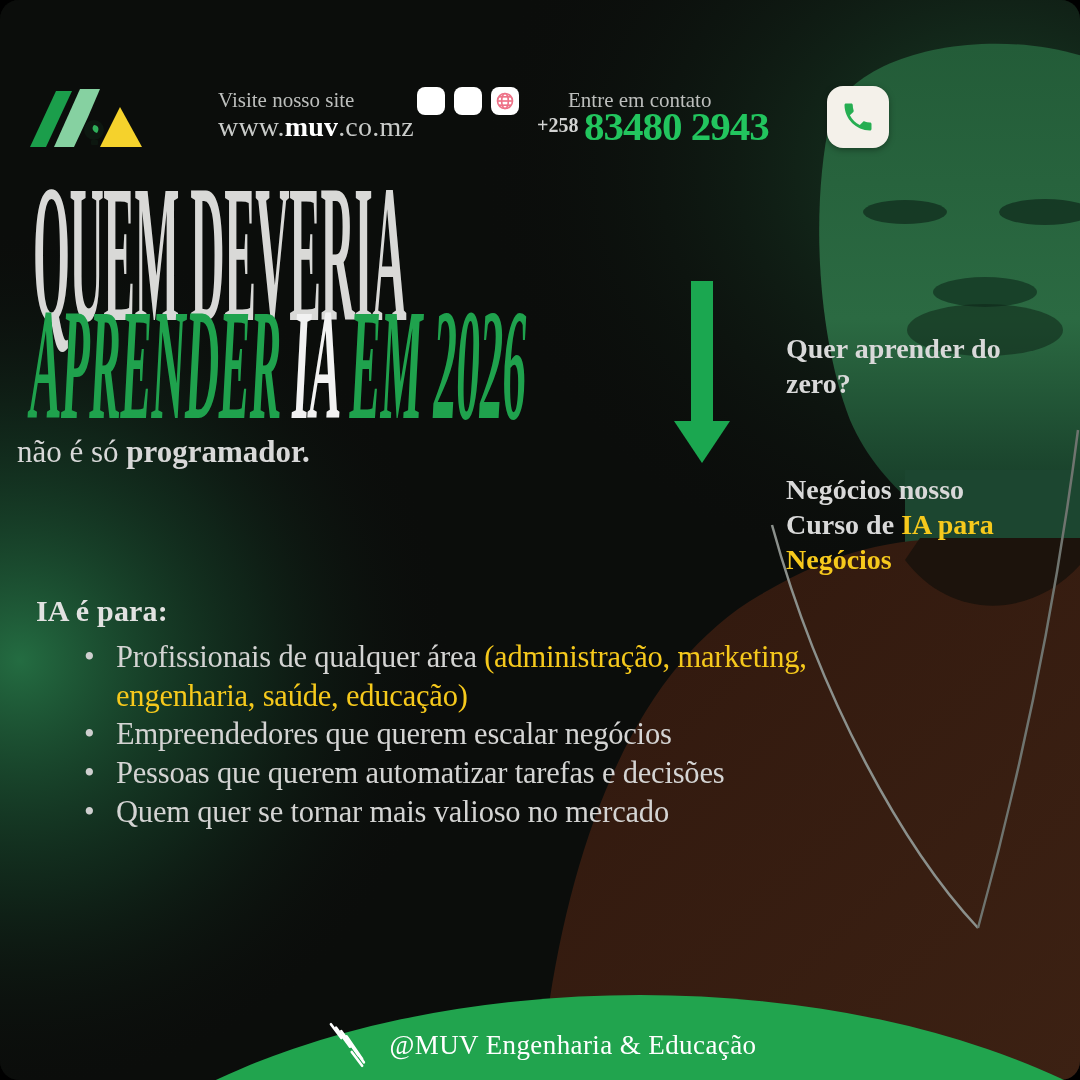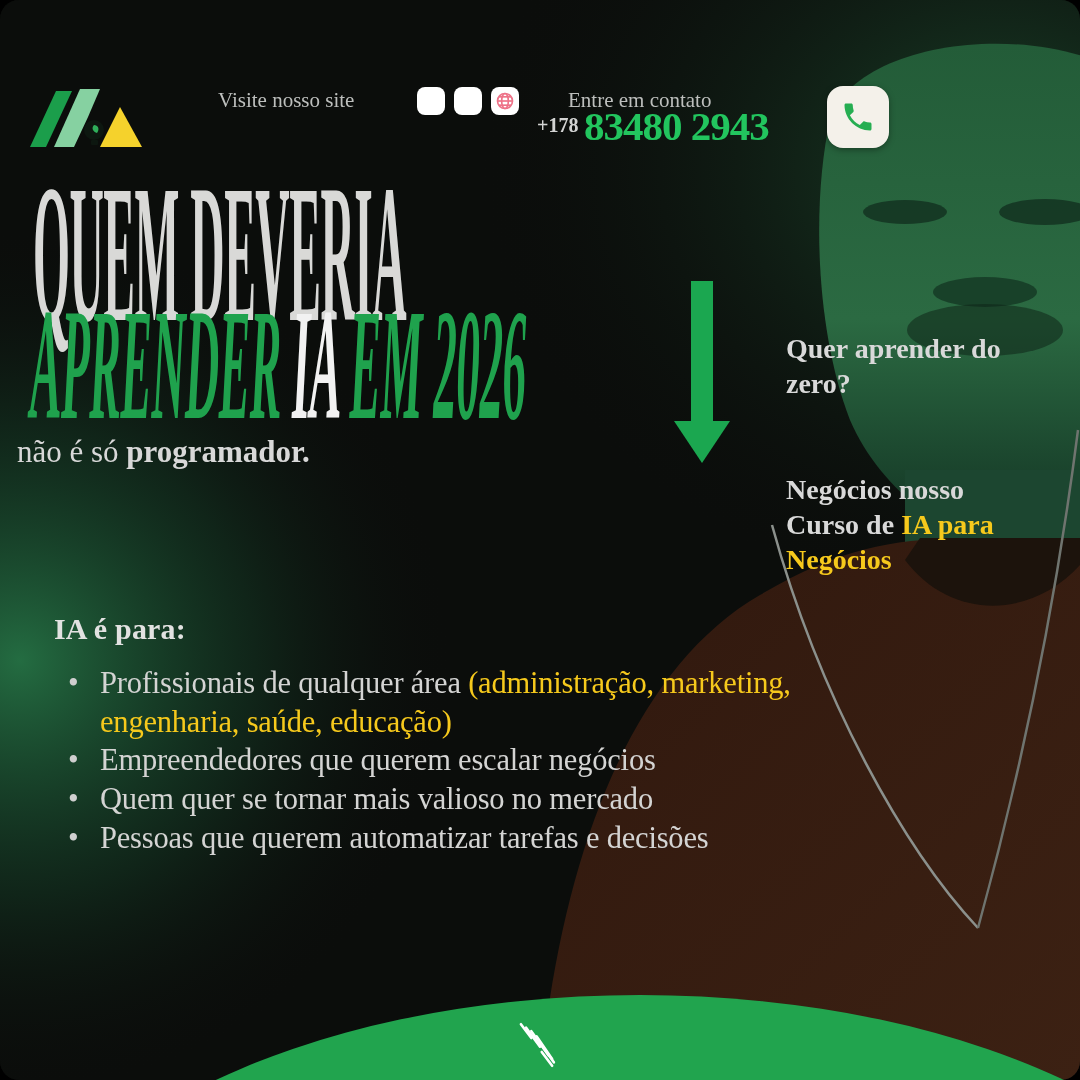--- a/index.html
+++ b/index.html
@@ -38,23 +38,23 @@
   
   .arrow-shaft{left:691px;top:281px;width:22px;height:142px;background:#1ba750;}
   .arrow-head{left:674px;top:421px;width:0;height:0;border-left:28px solid transparent;border-right:28px solid transparent;border-top:42px solid #1ba750;}
   
   .cta{left:770px;top:316px;width:262px;font-size:28px;font-weight:700;line-height:1.24;color:#d9d9d9;}
   .cta p{margin:16px;}
   .cta .gap{height:40px;}
   .cta .yellow{color:#f6c91c;}
   
   .audience{left:36px;top:594px;width:880px;color:#d4d4d3;}
-  .audience h2{margin:18px;font-size:30px;font-weight:700;color:#e2e2e1;letter-spacing:.2px;}
+  .audience h2{margin:0;font-size:30px;font-weight:700;color:#e2e2e1;letter-spacing:.2px;}
   .audience ul{margin:10px 0 0 0;padding:0 0 0 64px;list-style:none;width:812px;}
-  .audience li{position:relative;font-size:30.5px;line-height:1.27;letter-spacing:-.2px;}
+  .audience li{position:relative;font-size:30.5px;line-height:1.27;letter-spacing:-.2px;margin-left:16px;}
   .audience li::before{content:"\2022";position:absolute;left:-32px;top:0;color:#cfcfcf;}
   .audience .yellow{color:#f6c91c;}
   
   .footer-ellipse{left:15px;top:995px;width:1250px;height:640px;border-radius:50%;background:#21a44e;z-index:5;}
   .footer-row{left:0;right:0;top:1019px;display:flex;align-items:center;justify-content:center;gap:14px;z-index:6;}
   .footer-handle{font-size:27px;color:#ffffff;letter-spacing:.4px;}
   .bg-layer{left:0;top:0;z-index:0;}
   .fg{z-index:2;}
 </style>
 </head>
@@ -105,39 +105,40 @@
   <svg class="abs fg" style="left:30px;top:85px" width="115" height="70" viewBox="0 0 115 70">
     <polygon points="0,62 26,6 42,6 16,62" fill="#1b9e4b"></polygon>
     <path d="M 24 62 L 50 4 L 70 4 L 58 32 L 44 62 Z" fill="#86d1a1"></path>
     <polygon points="70,62 90,22 112,62" fill="#f5d22c"></polygon>
     <circle cx="64" cy="45" r="10" fill="#0d1710"></circle>
     <path d="M 64 40 C 68 40 70 44 67 48 C 63 47 61 43 64 40 Z" fill="#2fae5a"></path>
     <rect x="61" y="55" width="7" height="5" rx="1" fill="#0d1710"></rect>
   </svg>
 
   <div class="abs fg site-label">Visite nosso site</div>
+  <div class="abs fg site-url"><span>www.</span><b>muv</b><span>.co.mz</span></div>
 
   <div class="abs fg social-row">
     <div class="social-sq"></div>
     <div class="social-sq"></div>
     <div class="social-sq">
       <svg width="20" height="20" viewBox="0 0 24 24">
         <g stroke="#ee7389" stroke-width="2" fill="none">
           <circle cx="12" cy="12" r="9"></circle>
           <ellipse cx="12" cy="12" rx="4" ry="9"></ellipse>
           <line x1="3" y1="12" x2="21" y2="12"></line>
           <line x1="4.5" y1="7" x2="19.5" y2="7"></line>
           <line x1="4.5" y1="17" x2="19.5" y2="17"></line>
         </g>
       </svg>
     </div>
   </div>
 
   <div class="abs fg contact-label">Entre em contato</div>
-  <div class="abs fg phone-prefix">+178</div>
+  <div class="abs fg phone-prefix">+258</div>
   <div class="abs fg phone-number">83480 2943</div>
 
   <div class="abs fg phone-btn">
     <svg width="36" height="36" viewBox="0 0 24 24">
       <path fill="#26ae52" d="M6.6 10.8c1.4 2.8 3.8 5.1 6.6 6.6l2.2-2.2c.3-.3.7-.4 1-.2 1.1.4 2.3.6 3.6.6.6 0 1 .4 1 1V20c0 .6-.4 1-1 1C10.8 21 3 13.2 3 4c0-.6.4-1 1-1h3.5c.6 0 1 .4 1 1 0 1.2.2 2.4.6 3.6.1.3 0 .7-.2 1l-2.3 2.2z"></path>
     </svg>
   </div>
 
   <div class="abs fg h1line">QUEM DEVERIA</div>
   <div class="abs fg h2line"><span>APRENDER </span><span class="white">IA</span><span> EM 2026</span></div>
@@ -150,32 +151,33 @@
     <p>Quer aprender do zero?</p>
     <div class="gap"></div>
     <p><span>Negócios nosso Curso de </span><span class="yellow">IA para Negócios</span></p>
   </div>
 
   <div class="abs fg audience">
     <h2>IA é para:</h2>
     <ul>
       <li><span>Profissionais de qualquer área </span><span class="yellow">(administração, marketing, engenharia, saúde, educação)</span></li>
       <li><span>Empreendedores que querem escalar negócios</span></li>
+      <li><span>Pessoas que querem automatizar tarefas e decisões</span></li>
       <li><span>Quem quer se tornar mais valioso no mercado</span></li>
-      <li><span>Pessoas que querem automatizar tarefas e decisões</span></li>
     </ul>
   </div>
 
   <div class="abs footer-ellipse"></div>
   <div class="abs footer-row">
     <svg width="52" height="52" viewBox="0 0 60 60">
       <g stroke="#ffffff" stroke-width="3" stroke-linecap="round">
         <line x1="8" y1="6" x2="20" y2="22"></line>
         <line x1="14" y1="10" x2="30" y2="32"></line>
         <line x1="20" y1="14" x2="40" y2="42"></line>
         <line x1="26" y1="20" x2="44" y2="46"></line>
         <line x1="30" y1="28" x2="46" y2="50"></line>
         <line x1="32" y1="38" x2="44" y2="54"></line>
       </g>
     </svg>
+    <div class="footer-handle">@MUV Engenharia &amp; Educação</div>
   </div>
 
 </div>
 
 </body></html>

